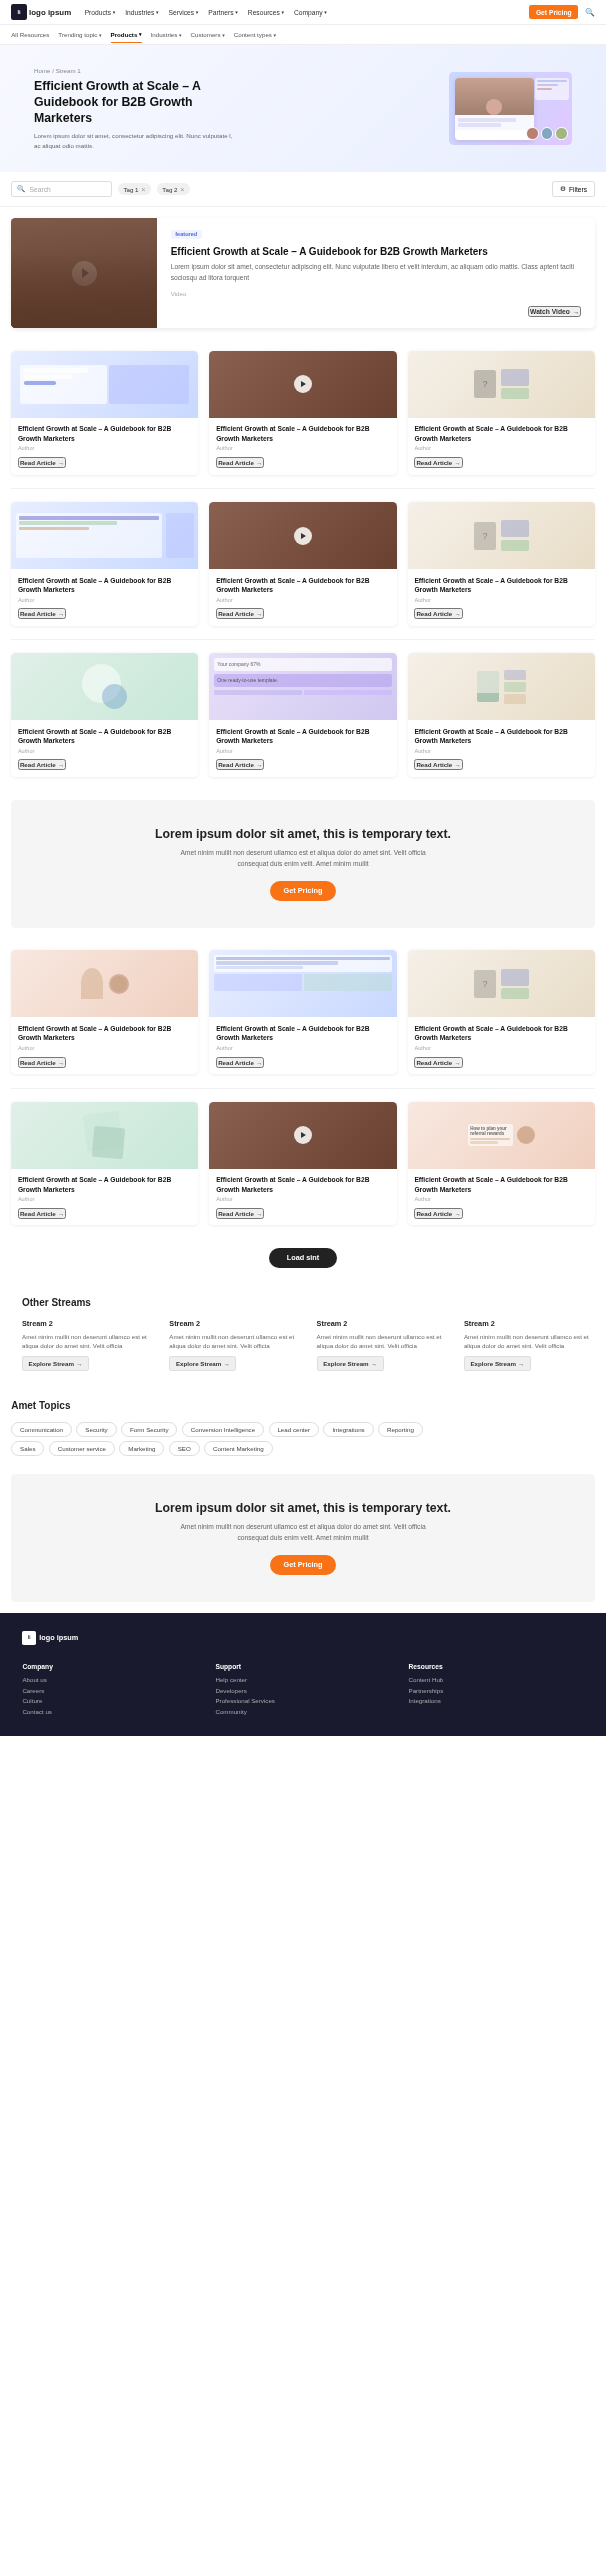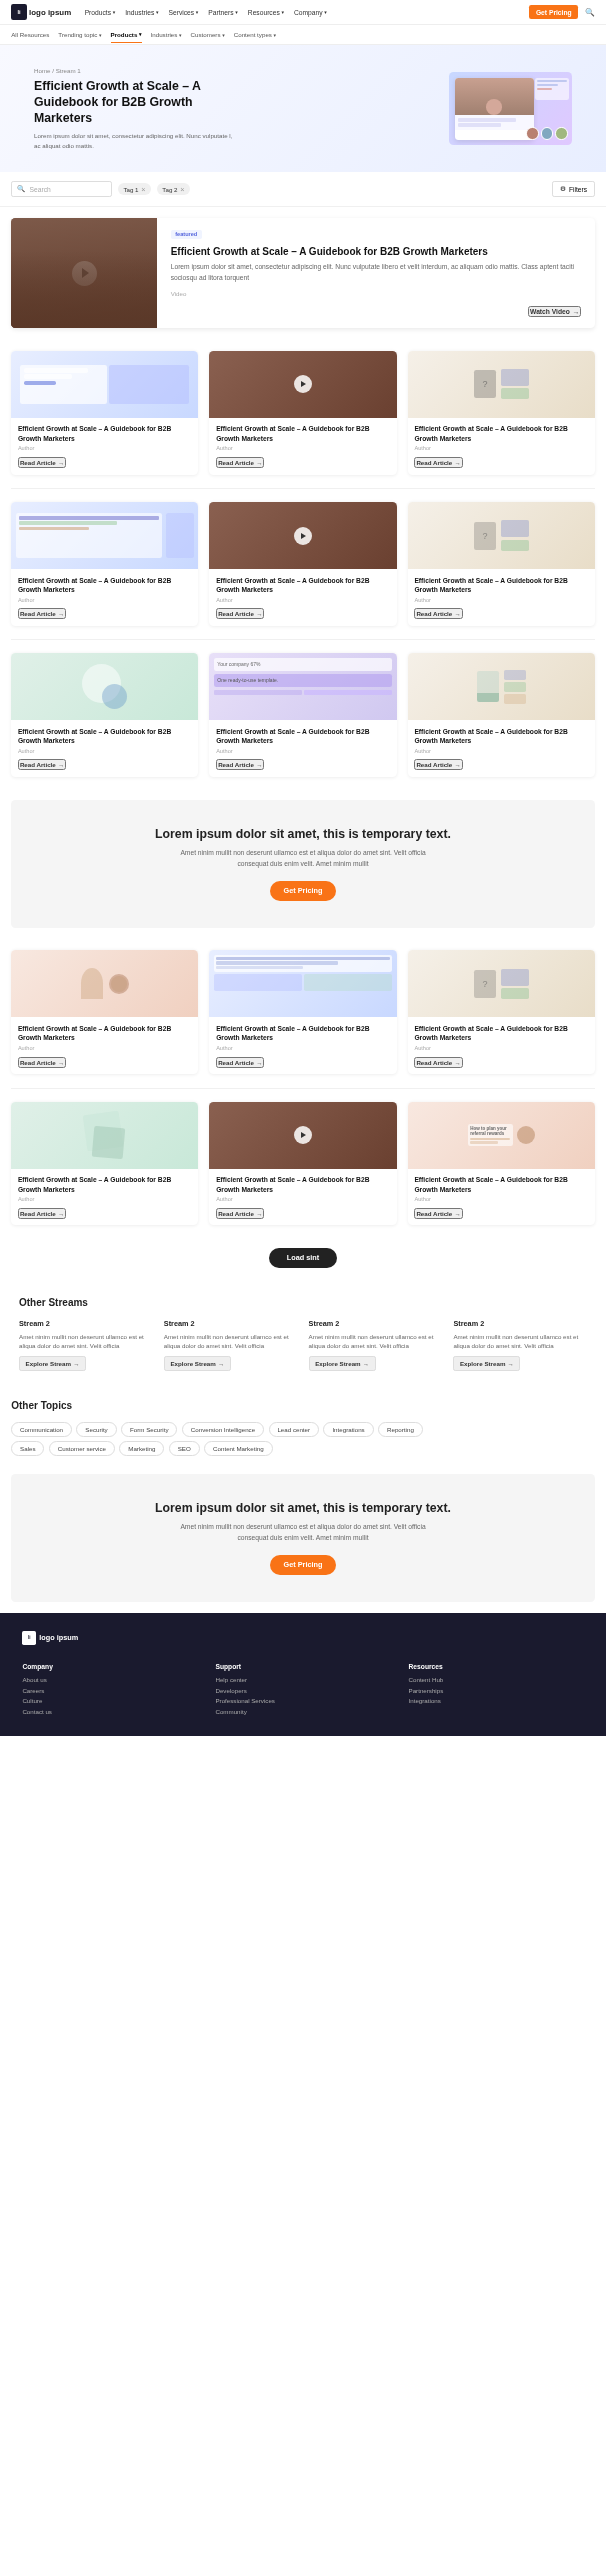--- a/index.html
+++ b/index.html
@@ -71,21 +71,21 @@
     .cta-section { background: #f5f5f5; padding: 27px 11.2px; text-align: center; margin: 11.2px; border-radius: 4.5px; }
     .cta-title { font-size: 12.3px; font-weight: 700; line-height: 1.3; margin-bottom: 5.6px; }
     .cta-desc { font-size: 6.7px; color: #666; line-height: 1.6; max-width: 269px; margin: 0 auto 11.2px; }
     .cta-btn { background: #f97316; color: #fff; border: none; border-radius: 11.2px; padding: 5.6px 13.5px; font-size: 7.3px; font-weight: 600; cursor: pointer; }
 
     
     .load-more-container { text-align: center; padding: 11.2px; }
     .load-more-btn { background: #222; color: #fff; border: none; border-radius: 11.2px; padding: 5.6px 18px; font-size: 7.3px; font-weight: 600; cursor: pointer; }
 
     
-    .other-streams { padding: 18px 19px; }
+    .other-streams { padding: 18px 6px; margin-left: 16px; }
     .section-title { font-size: 10px; font-weight: 700; margin-bottom: 11.2px; }
     .streams-grid { display: grid; grid-template-columns: repeat(4, 1fr); gap: 11.2px; }
     .stream-card { }
     .stream-label { font-size: 7.3px; font-weight: 600; margin-bottom: 3.4px; }
     .stream-desc { font-size: 6.2px; color: #666; line-height: 1.5; margin-bottom: 5.6px; }
     .explore-btn { font-size: 6.2px; color: #333; font-weight: 600; cursor: pointer; display: flex; align-items: center; gap: 2.2px; border: 0.6px solid #ddd; border-radius: 2.2px; padding: 2.8px 5.6px; width: fit-content; }
 
     
     .other-topics { padding: 11.2px 11.2px 18px; }
     .topics-tags { display: flex; flex-wrap: wrap; gap: 4.5px; margin-top: 6.7px; }
@@ -614,21 +614,21 @@
       <div class="stream-desc">Amet ninim mullit non deserunt ullamco est et aliqua dolor do amet sint. Velit officia</div>
       <button class="explore-btn">
         <span>Explore Stream</span>
         <span>→</span>
       </button>
     </div>
   </div>
 </section>
 
 <section class="other-topics">
-  <h2 class="section-title">Other Topics</h2>
+  <h2 class="section-title">Amet Topics</h2>
   <div class="topics-tags">
     <span class="topic-tag">Communication</span>
     <span class="topic-tag">Security</span>
     <span class="topic-tag">Form Security</span>
     <span class="topic-tag">Conversion Intelligence</span>
     <span class="topic-tag">Lead center</span>
     <span class="topic-tag">Integrations</span>
     <span class="topic-tag">Reporting</span>
   </div>
   <div class="topics-tags" style="margin-top: 4.5px;">

